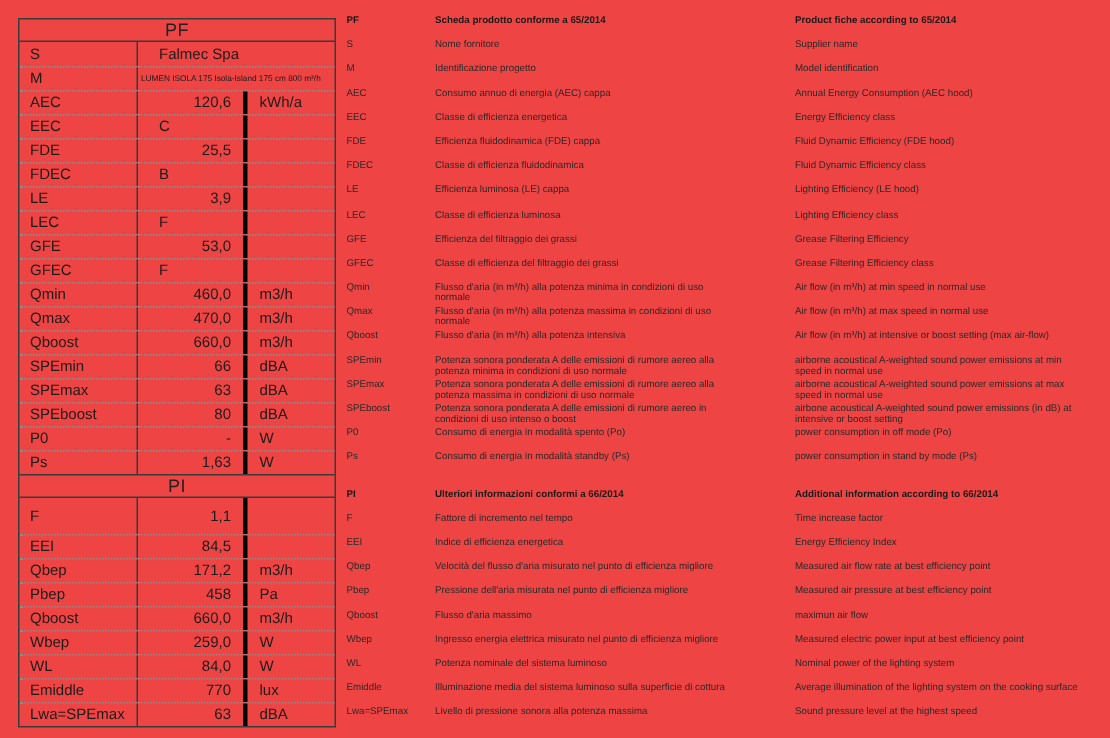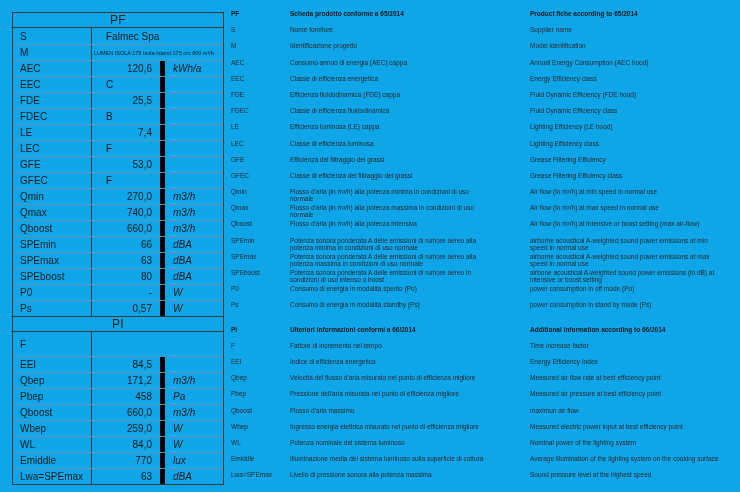--- a/index.html
+++ b/index.html
@@ -1,37 +1,37 @@
 <!DOCTYPE html>
 <html><head>
 <meta charset="utf-8">
 <title>Product fiche</title>
 <style>
   html,body{margin:0;padding:0;width:740px;height:492px;overflow:hidden;background:#ffffff;}
   body{font-family:"Liberation Sans","DejaVu Sans",sans-serif;color:#1c1c1c;position:relative;
        -webkit-font-smoothing:antialiased;}
-  .sheet{position:absolute;inset:0;background:#0ea5e9;}
+  .sheet{position:absolute;inset:0;background:#ef4444;}
 
   
   .datatable{position:absolute;left:12px;top:12px;width:212px;border:1px solid #3a3a3a;box-sizing:border-box;}
   .t-header{height:14px;display:flex;align-items:center;justify-content:center;
             font-size:12px;letter-spacing:.4px;color:#222;}
   .t-header.pf{border-bottom:1px solid #3a3a3a;}
   .t-header.pi{border-top:1px solid #3a3a3a;border-bottom:1px solid #3a3a3a;}
   .t-row{display:grid;grid-template-columns:79px 73px 58px;height:16px;font-size:10px;box-sizing:border-box;}
   .t-row.tall{height:24px;}
   .t-rows .t-row + .t-row{border-top:1px dotted #8e8e8e;}
   .cell{display:flex;align-items:center;box-sizing:border-box;overflow:visible;white-space:nowrap;}
   .cell.code{padding-left:7px;border-right:1px solid #3a3a3a;}
-  .cell.val{border-right:5px solid #000000;}
+  .cell.val{border-right:3px solid #000000;}
   .cell.val.num{justify-content:flex-end;padding-right:8px;}
   .cell.val.txt{justify-content:flex-start;padding-left:14px;}
   .cell.val.span{grid-column:2/4;border-right:none;justify-content:flex-start;padding-left:14px;}
   .cell.val.tiny{font-size:5.5px;padding-left:2px;letter-spacing:0;}
-  .cell.unit{padding-left:8px;font-style:italic;}
+  .cell.unit{padding-left:8px;}
 
   
   .legend{position:absolute;left:231px;top:10px;width:509px;}
   .l-row{display:grid;grid-template-columns:59px 240px 1fr;height:16.2px;
          font-size:6.5px;line-height:7px;align-items:start;color:#2a2a2a;}
   .l-row .l-it{padding-right:42px;}
   .l-row .l-en{padding-right:14px;}
   .l-row.section{font-weight:bold;color:#1a1a1a;}
   .l-row.gap{margin-top:8px;}
 </style>
@@ -68,46 +68,46 @@
         <div class="cell val num">25,5</div>
         <div class="cell unit"></div>
       </div>
       <div class="t-row">
         <div class="cell code">FDEC</div>
         <div class="cell val txt">B</div>
         <div class="cell unit"></div>
       </div>
       <div class="t-row">
         <div class="cell code">LE</div>
-        <div class="cell val num">7,4</div>
+        <div class="cell val num">3,9</div>
         <div class="cell unit"></div>
       </div>
       <div class="t-row">
         <div class="cell code">LEC</div>
         <div class="cell val txt">F</div>
         <div class="cell unit"></div>
       </div>
       <div class="t-row">
         <div class="cell code">GFE</div>
         <div class="cell val num">53,0</div>
         <div class="cell unit"></div>
       </div>
       <div class="t-row">
         <div class="cell code">GFEC</div>
         <div class="cell val txt">F</div>
         <div class="cell unit"></div>
       </div>
       <div class="t-row">
         <div class="cell code">Qmin</div>
-        <div class="cell val num">270,0</div>
+        <div class="cell val num">460,0</div>
         <div class="cell unit">m3/h</div>
       </div>
       <div class="t-row">
         <div class="cell code">Qmax</div>
-        <div class="cell val num">740,0</div>
+        <div class="cell val num">470,0</div>
         <div class="cell unit">m3/h</div>
       </div>
       <div class="t-row">
         <div class="cell code">Qboost</div>
         <div class="cell val num">660,0</div>
         <div class="cell unit">m3/h</div>
       </div>
       <div class="t-row">
         <div class="cell code">SPEmin</div>
         <div class="cell val num">66</div>
@@ -123,30 +123,31 @@
         <div class="cell val num">80</div>
         <div class="cell unit">dBA</div>
       </div>
       <div class="t-row">
         <div class="cell code">P0</div>
         <div class="cell val num">-</div>
         <div class="cell unit">W</div>
       </div>
       <div class="t-row">
         <div class="cell code">Ps</div>
-        <div class="cell val num">0,57</div>
+        <div class="cell val num">1,63</div>
         <div class="cell unit">W</div>
       </div>
     </div>
 
     <div class="t-header pi">PI</div>
 
     <div class="t-rows">
       <div class="t-row tall">
         <div class="cell code">F</div>
+        <div class="cell val num">1,1</div>
         <div class="cell unit"></div>
       </div>
       <div class="t-row">
         <div class="cell code">EEI</div>
         <div class="cell val num">84,5</div>
         <div class="cell unit"></div>
       </div>
       <div class="t-row">
         <div class="cell code">Qbep</div>
         <div class="cell val num">171,2</div>

